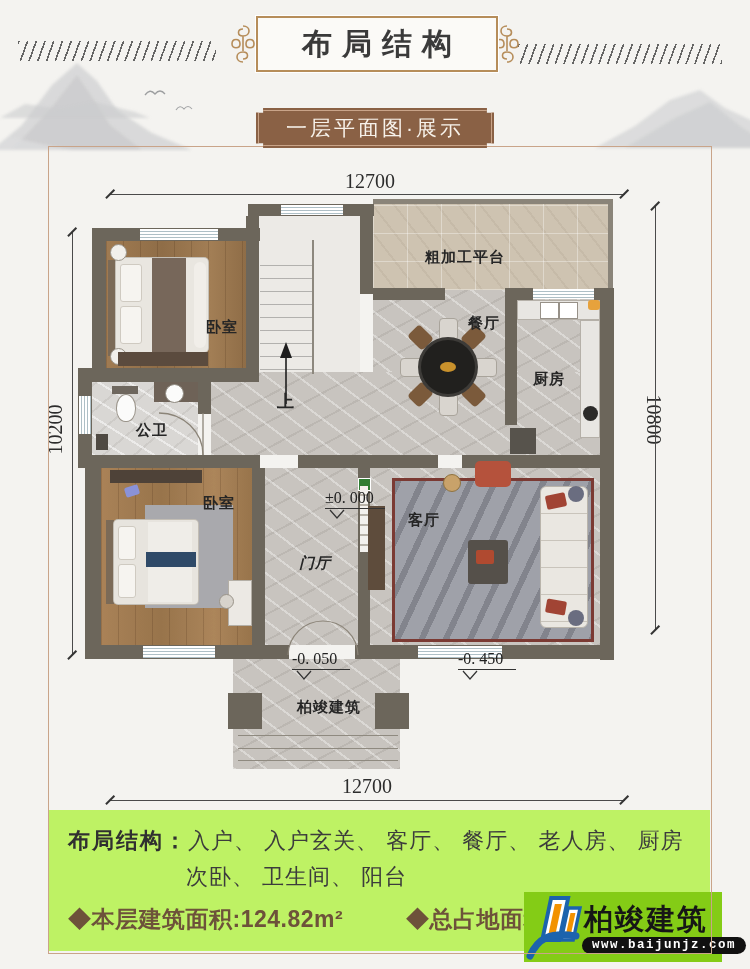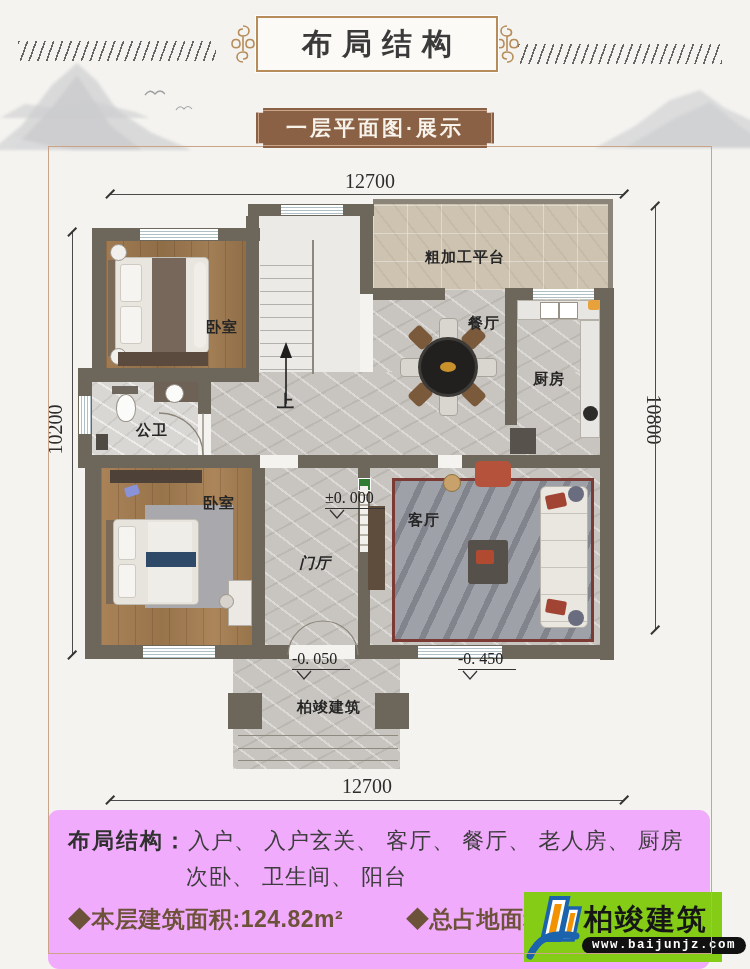--- a/index.html
+++ b/index.html
@@ -12,21 +12,21 @@
   .bird{position:absolute;opacity:.65;}
   .ornament{position:absolute;color:#b68d5a;}
   .title-box{position:absolute;left:256px;top:16px;width:238px;height:52px;
      background:#fbfaf7;border:2px solid #b68d5a;box-shadow:inset 0 0 0 1px #fbfaf7,0 0 0 1px #fff;
      display:flex;align-items:center;justify-content:center;}
   .title-box span{font-size:30px;font-weight:700;color:#3a3a3a;letter-spacing:10px;margin-right:-10px;}
   .banner{position:absolute;left:256px;top:108px;width:238px;height:40px;background:#8a6145;
      box-shadow:inset 0 0 0 2px #8a6145, inset 0 0 0 3px #c9a489;
      clip-path:polygon(3% 0,97% 0,97% 12%,100% 12%,100% 88%,97% 88%,97% 100%,3% 100%,3% 88%,0 88%,0 12%,3% 12%);
      display:flex;align-items:center;justify-content:center;z-index:10;}
-  .banner span{color:#f7f2ea;font-size:21px;font-weight:700;letter-spacing:3px;}
+  .banner span{color:#f7f2ea;font-size:21px;font-weight:400;letter-spacing:3px;}
   .frame{position:absolute;left:48px;top:146px;width:662px;height:806px;border:1px solid #c9a489;z-index:5;pointer-events:none;}
   
   .wall{position:absolute;background:#6c665b;z-index:2;}
   .floor{position:absolute;z-index:1;}
   .wood{background:#9c784f;
     background-image:repeating-linear-gradient(90deg,rgba(60,35,15,.18) 0 1px,transparent 1px 17px),
       linear-gradient(90deg,#a07b52,#8f6d47 40%,#a27e55 75%,#8f6d47);}
   .marble{background:#c8c4bf;
     background-image:repeating-linear-gradient(37deg,rgba(255,255,255,.35) 0 2px,transparent 2px 19px),
       repeating-linear-gradient(-28deg,rgba(110,104,96,.14) 0 2px,transparent 2px 23px);}
@@ -42,21 +42,21 @@
   .winv{position:absolute;z-index:3;background:repeating-linear-gradient(90deg,#ffffff 0 2px,#aebfc6 2px 3px);}
   .rlabel{position:absolute;z-index:4;font-weight:700;font-size:15px;color:#262626;letter-spacing:1px;white-space:nowrap;}
   .furn{position:absolute;z-index:3;}
   
   .dline{position:absolute;background:#4a4a4a;z-index:4;}
   .tick{position:absolute;width:12px;height:1.5px;background:#333;z-index:4;}
   .dimtxt{position:absolute;z-index:4;font-family:"Liberation Serif",serif;font-size:20px;color:#2c2c2c;white-space:nowrap;}
   .elev{position:absolute;z-index:4;font-family:"Liberation Serif",serif;font-size:16px;color:#222;}
   .elev .bar{display:block;height:1.2px;background:#333;margin-top:1px;}
   
-  .panel{position:absolute;left:48px;top:810px;width:662px;height:159px;background:#f0abfc;z-index:3;border-radius:11px;}
+  .panel{position:absolute;left:48px;top:810px;width:662px;height:141px;background:#bef264;z-index:3;}
   .layout-row{position:absolute;left:20px;top:16px;font-size:22px;color:#3c3c3c;letter-spacing:1px;white-space:nowrap;}
   .layout-row b{color:#303030;letter-spacing:2px;}
   .layout-row2{position:absolute;left:138px;top:52px;font-size:22px;color:#3c3c3c;letter-spacing:1px;}
   .stat{position:absolute;top:94px;font-size:23px;font-weight:700;color:#6d523a;letter-spacing:.5px;white-space:nowrap;text-align:right;}
   .logo-box{position:absolute;left:524px;top:892px;width:198px;height:70px;background:#84cc16;z-index:4;}
   .logo-name{position:absolute;left:60px;top:8px;font-size:29px;font-weight:700;color:#161616;letter-spacing:2px;z-index:6;}
   .logo-url{position:absolute;left:58px;top:45px;width:164px;height:17px;background:#111;border-radius:9px;
      color:#fff;font-size:12.5px;font-weight:700;letter-spacing:1.5px;text-align:center;line-height:17px;z-index:6;
      font-family:"Liberation Mono",monospace;}
   .arcsvg{position:absolute;z-index:3;}

